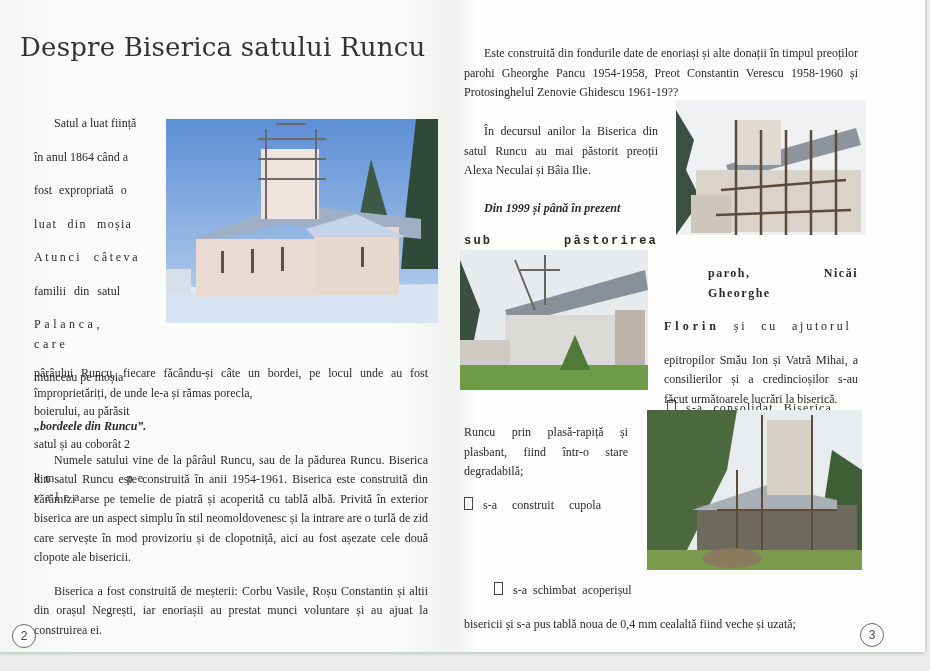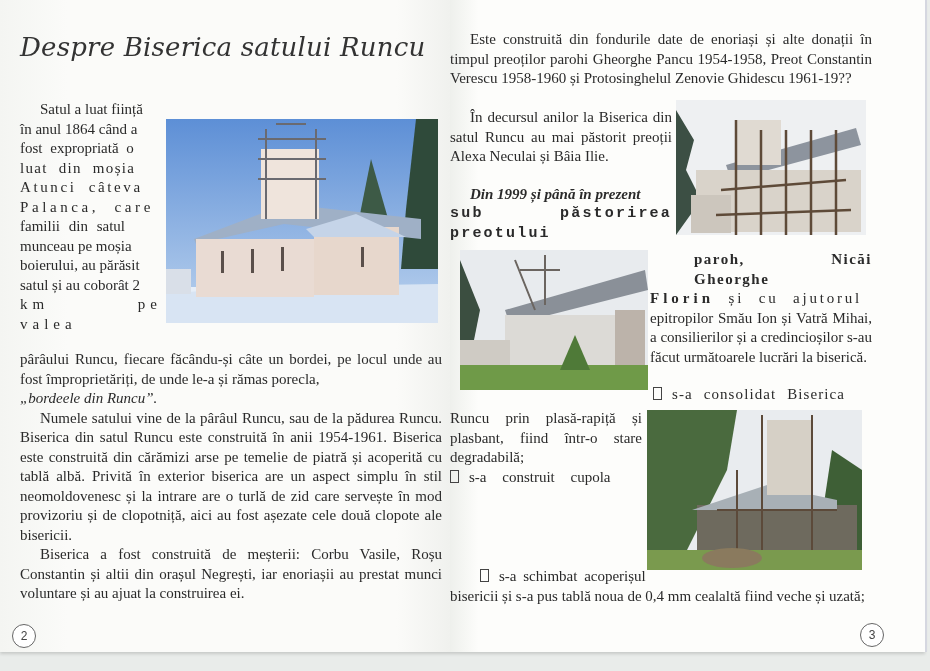--- a/index.html
+++ b/index.html
@@ -22,53 +22,52 @@
   .page-right {
     position: absolute; left: 450px; top: 0; width: 475px; height: 652px;
     background: linear-gradient(to right, #eef0ec 0%, #fdfdfb 6%, #fdfdfb 100%);
     border-right: 2px solid #d5d7e0;
   }
   .title {
     position: absolute; left: 20px; top: 32px;
     font-family: "DejaVu Serif", serif;
     font-size: 26px; color: #333;
     letter-spacing: 0.2px;
-    font-style: italic;
     white-space: nowrap;
   }
-  .txt { font-size: 15px; line-height: 19.5px; margin: 0; text-align: justify; }
+  .txt { font-size: 12px; line-height: 19.5px; margin: 14px; text-align: justify; }
   .indent { text-indent: 20px; }
   .photo { position: absolute; overflow: hidden; }
   .photo svg { display: block; width: 100%; height: 100%; }
   .page-num {
     position: absolute; width: 22px; height: 22px; border-radius: 50%;
     border: 1px solid #666; font-family: "Liberation Sans", sans-serif;
     font-size: 12px; line-height: 22px; text-align: center; color: #444;
     background: #fff;
   }
   .bullet-box { display:inline-block; width:7px; height:11px; border:1px solid #444; margin-right: 10px; vertical-align: -1px; }
   b { font-weight: bold; }
-  i { font-style: italic; }
+  i { font-style: italic; font-weight: bold; }
 </style>
 </head>
 <body>
 
 <div class="spread">
 
   <div class="page-left">
     <div class="title">Despre Biserica satului Runcu</div>
 
     <div style="position:absolute; left:20px; top:100px; width:142px;font-family:Liberation Serif, serif;">
       <p class="txt indent" style="text-align:left">Satul a luat ființă</p>
       <p class="txt">în anul 1864 când a</p>
       <p class="txt" style="word-spacing:4px">fost expropriată o</p>
       <p class="txt" style="letter-spacing:1.3px; word-spacing:6px">luat din moșia</p>
       <p class="txt" style="letter-spacing:2.6px; word-spacing:6px">Atunci câteva</p>
+      <p class="txt" style="word-spacing:5px">familii din satul</p>
       <p class="txt" style="letter-spacing:3.6px; word-spacing:8px">Palanca, care</p>
-      <p class="txt" style="word-spacing:5px">familii din satul</p>
       <p class="txt">munceau pe moșia</p>
       <p class="txt">boierului, au părăsit</p>
       <p class="txt">satul și au coborât 2</p>
       <p class="txt" style="letter-spacing:5px; word-spacing:10px">km pe valea</p>
     </div>
 
     <div class="photo" style="left:166px; top:119px; width:272px; height:204px;">
       <svg viewBox="0 0 272 204" preserveAspectRatio="none">
         <defs>
           <linearGradient id="sky1" x1="0" y1="0" x2="0" y2="1">

